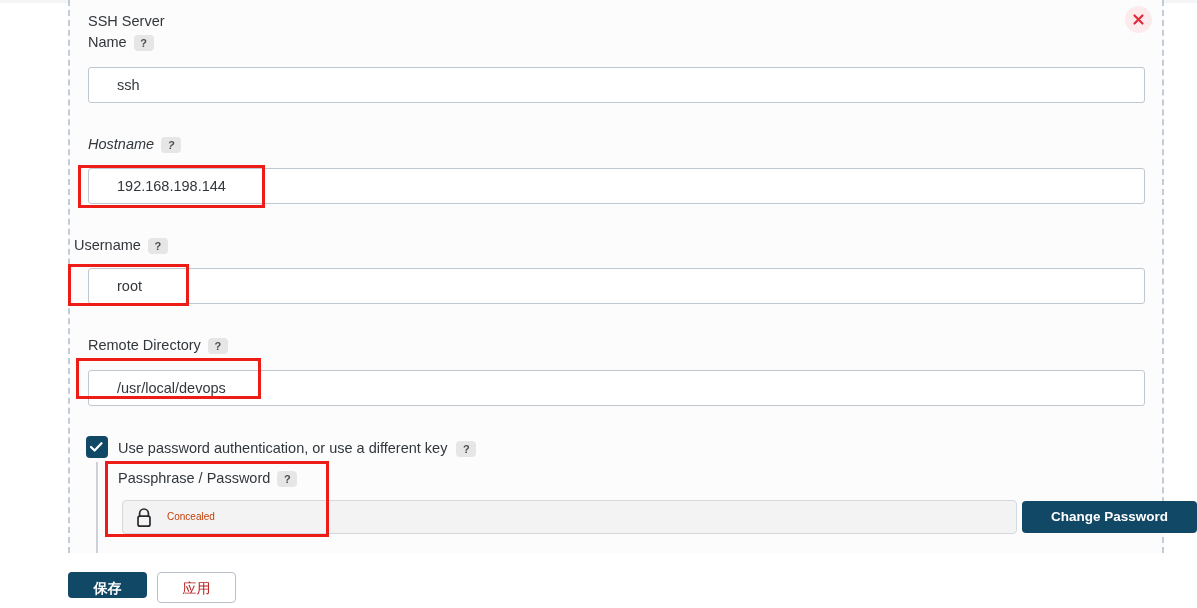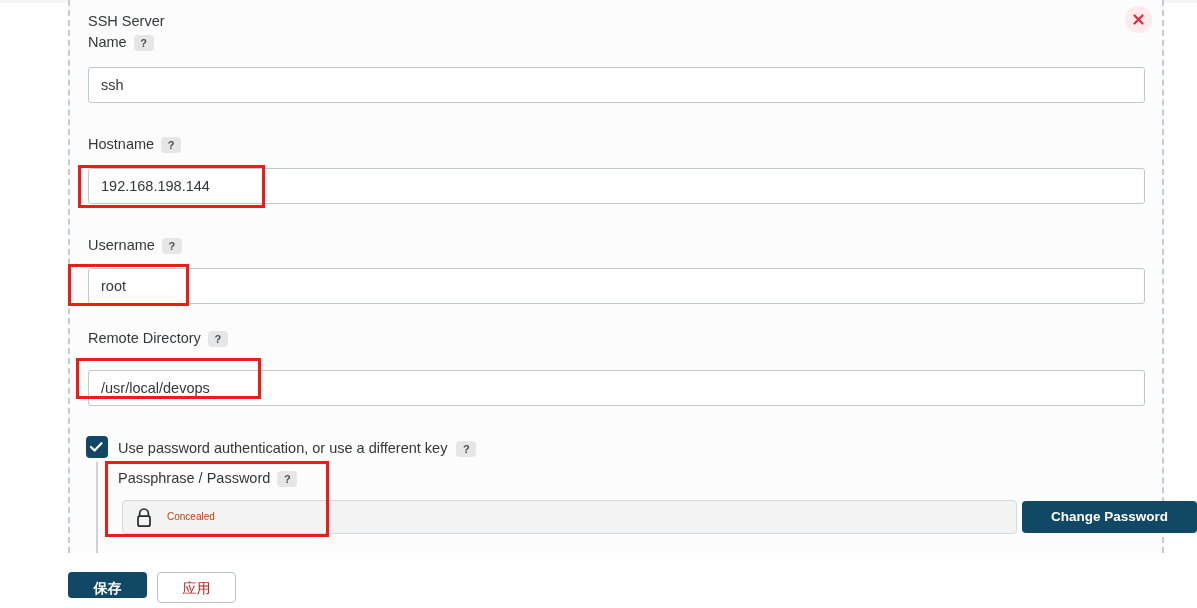--- a/index.html
+++ b/index.html
@@ -71,21 +71,21 @@
   .text-input {
     position: absolute;
     height: 36px;
     background: #ffffff;
     border: 1px solid #c0c8cf;
     border-radius: 3px;
     box-sizing: border-box;
     font-size: 14.5px;
     color: #32373c;
     line-height: 34px;
-    padding-left: 12px;
+    padding-left: 28px;
     white-space: nowrap;
     overflow: hidden;
   }
 
   
   .annot {
     position: absolute;
     border: 3px solid #ed1c16;
     box-sizing: border-box;
     background: transparent;
@@ -229,33 +229,33 @@
     <path d="M2.5 2.5 L10.5 10.5 M10.5 2.5 L2.5 10.5" stroke="#e0293a" stroke-width="2.2" stroke-linecap="round"></path>
   </svg>
 </div>
 
 <div class="field-label" style="left:88px; top:11px; width:200px; white-space:normal;">
   <span>SSH Server</span><br>
   <span>Name</span><span class="help">?</span>
 </div>
 <div class="text-input" style="left:88px; top:67px; width:1057px;">ssh</div>
 
-<div class="field-label" style="left:88px; top:134px;">
+<div class="field-label" style="left:88px; top:134px;font-style:italic;">
   <span>Hostname</span><span class="help">?</span>
 </div>
 <div class="text-input" style="left:88px; top:168px; width:1057px;">192.168.198.144</div>
 <div class="annot" style="left:78px; top:165px; width:187px; height:43px;"></div>
 
-<div class="field-label" style="left:88px; top:235px;">
+<div class="field-label" style="left:74px; top:235px;">
   <span>Username</span><span class="help">?</span>
 </div>
 <div class="text-input" style="left:88px; top:268px; width:1057px;">root</div>
 <div class="annot" style="left:68px; top:264px; width:121px; height:42px;"></div>
 
-<div class="field-label" style="left:88px; top:328px;">
+<div class="field-label" style="left:88px; top:335px;">
   <span>Remote Directory</span><span class="help">?</span>
 </div>
 <div class="text-input" style="left:88px; top:370px; width:1057px;">/usr/local/devops</div>
 <div class="annot" style="left:76px; top:358px; width:185px; height:41px;"></div>
 
 <div class="cb-box">
   <svg width="15" height="14" viewBox="0 0 15 14" aria-hidden="true">
     <path d="M2 7 L5.6 10.5 L12.5 3.2" stroke="#ffffff" stroke-width="2.2" fill="none" stroke-linecap="round" stroke-linejoin="round"></path>
   </svg>
 </div>

